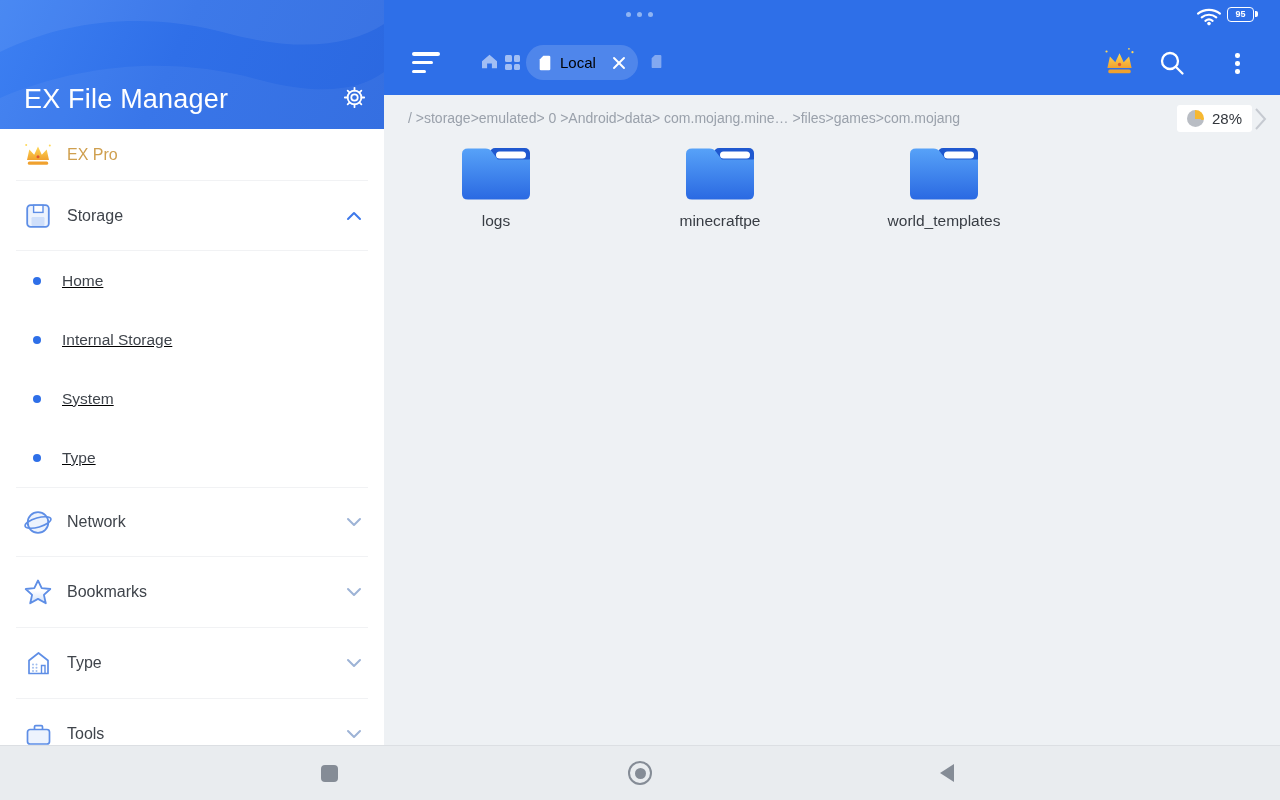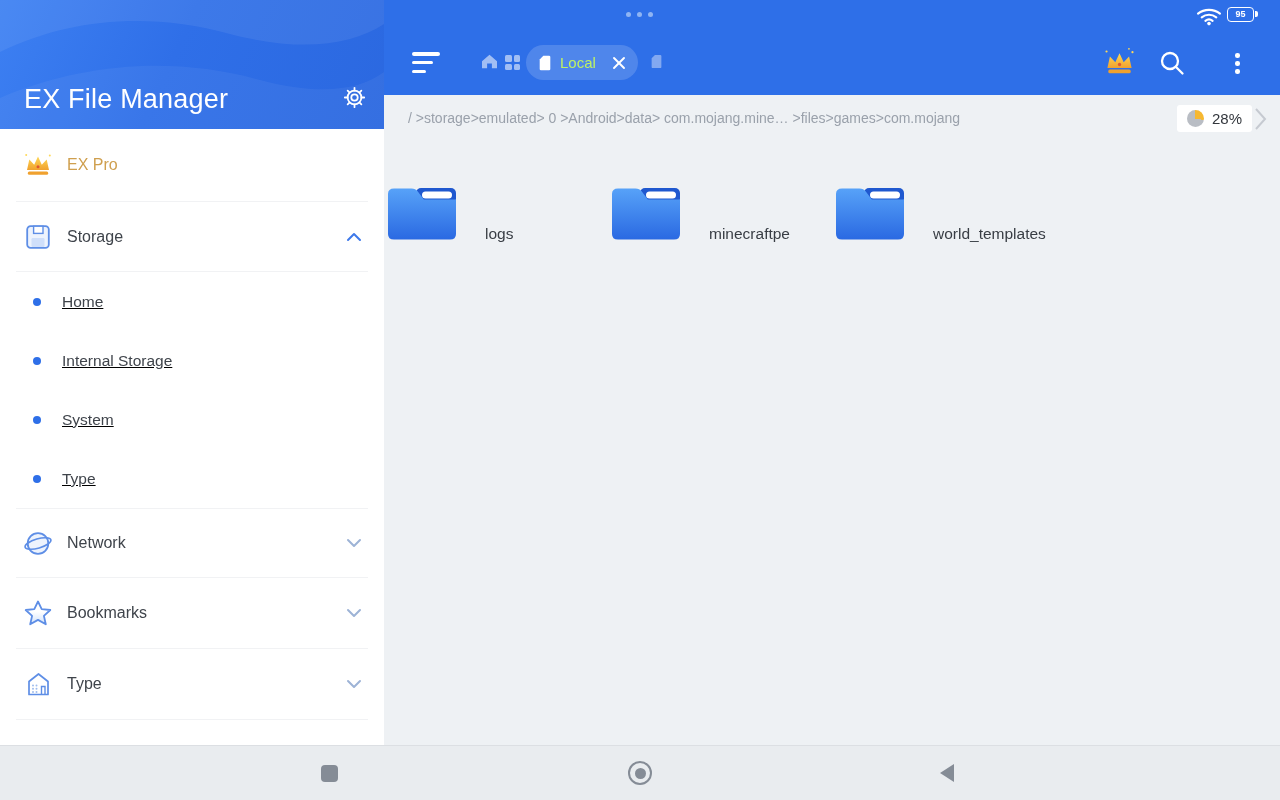--- a/index.html
+++ b/index.html
@@ -22,58 +22,58 @@
 
   
   .hamburger { position:absolute; left:412px; top:52px; width:30px; height:21px; cursor:pointer; }
   .hamburger i { display:block; background:#fff; height:3.6px; border-radius:2px; margin-bottom:5.2px; }
   .hamburger i:nth-child(1){ width:28px; } .hamburger i:nth-child(2){ width:21px; } .hamburger i:nth-child(3){ width:14px; }
   .ghost-ic { position:absolute; opacity:.55; }
   .home-ghost { left:481px; top:54px; }
   .grid-ghost { left:505px; top:55px; display:grid; grid-template-columns:6.5px 6.5px; gap:2px; }
   .grid-ghost i { width:6.5px; height:6.5px; background:#fff; border-radius:1.5px; }
   .tab-pill { position:absolute; left:526px; top:45px; height:35px; padding:0 12px 0 13px; display:flex; align-items:center; background:rgba(255,255,255,.16); border-radius:18px; }
-  .tab-pill .tab-label { color:#bef264; font-size:15px; margin:0 0 0 9px; }
+  .tab-pill .tab-label { color:#000000; font-size:15px; margin:0 0 0 9px; }
   .tab-close { margin-left:16px; display:flex; cursor:pointer; }
   .sd-ghost { left:651px; top:54px; opacity:.4; position:absolute; }
   .crown-btn { position:absolute; left:1103px; top:47px; cursor:pointer; }
   .search-btn { position:absolute; left:1158px; top:49px; cursor:pointer; }
   .kebab { position:absolute; left:1233px; top:51px; display:flex; flex-direction:column; gap:3.5px; cursor:pointer; padding:2px; }
   .kebab i { width:4.5px; height:4.5px; border-radius:50%; background:#fff; }
 
   
   .sidebar { position:absolute; left:0; top:0; width:384px; height:745px; background:#fff; z-index:2; overflow:hidden; }
   .side-header { position:relative; height:129px; background:linear-gradient(115deg,#3d80f2 0%,#2f6fe8 45%,#2b68e0 100%); overflow:hidden; }
   .side-header svg.wave { position:absolute; left:0; top:0; }
   .side-title { position:absolute; left:24px; top:84px; color:#fff; font-size:27px; font-weight:500; letter-spacing:.2px; }
   .gear { position:absolute; right:17px; top:85px; cursor:pointer; }
 
   .side-row { display:flex; align-items:center; margin:0 16px; padding:0 2px 0 6px; border-bottom:1px solid #f1f2f4; cursor:pointer; }
   .side-row .ic { width:32px; display:flex; justify-content:center; }
   .side-row .lbl { margin-left:13px; font-size:16px; color:#3f444b; }
   .side-row .chev { margin-left:auto; display:flex; padding-right:4px; }
-  .r-expro { height:73px; } .r-expro .lbl { color:#cf9f4e; }
+  .r-expro { height:52px; } .r-expro .lbl { color:#cf9f4e; }
   .r-storage { height:70px; }
   .r-net { height:69px; } .r-book { height:71px; } .r-type { height:71px; } .r-tools { height:70px; border-bottom:none; }
   .sub-list { border-bottom:1px solid #f1f2f4; margin:0 16px;text-decoration:underline; }
   .sub-row { height:59px; display:flex; align-items:center; padding-left:17px; cursor:pointer; }
   .sub-row .dot { width:8px; height:8px; border-radius:50%; background:#2e6fe8; }
   .sub-row .lbl { margin-left:21px; font-size:15.5px; color:#3f444b; }
 
   
   .crumb-bar { position:absolute; left:384px; right:0; top:95px; height:36px; z-index:0;margin-top:6px; }
   .crumb-path { position:absolute; left:24px; top:0; line-height:34px; font-size:14px; color:#9aa1ab; white-space:nowrap; cursor:pointer; }
   .usage { position:absolute; right:12px; top:4px; display:flex; align-items:center; }
   .usage-box { display:flex; align-items:center; gap:8px; background:#fff; border-radius:3px; height:27px; padding:0 10px; cursor:pointer; }
   .pie { width:17px; height:17px; border-radius:50%; background:conic-gradient(#f6b832 0 28%, #b9bdc4 28% 100%); }
   .usage-box .pct { font-size:15px; color:#33373d; }
 
   
   .grid { position:absolute; left:384px; top:131px; right:0; display:flex; }
-  .tile { width:224px; height:112px; display:flex; flex-direction:row; align-items:flex-end; cursor:pointer;gap:25px; }
+  .tile { width:224px; height:112px; display:flex; flex-direction:column; align-items:center; cursor:pointer; }
   .tile svg { margin-top:14px; }
   .tile-label { margin-top:9px; font-size:15.5px; color:#383d44; }
 
   
   .navbar { position:absolute; left:0; bottom:0; width:1280px; height:55px; background:#e9ecef; border-top:1px solid #dcdfe3; z-index:3; }
   .nav-recents { position:absolute; left:321px; top:19px; width:16.5px; height:16.5px; background:#858c96; border-radius:4px; cursor:pointer; }
   .nav-home { position:absolute; left:628px; top:15px; width:24px; height:24px; border:2px solid #858c96; border-radius:50%; cursor:pointer; }
   .nav-home i { position:absolute; left:4.5px; top:4.5px; width:11px; height:11px; background:#858c96; border-radius:50%; }
   .nav-back { position:absolute; left:940px; top:18px; width:0; height:0; border-right:14px solid #858c96; border-top:9px solid transparent; border-bottom:9px solid transparent; cursor:pointer; }
 </style>

